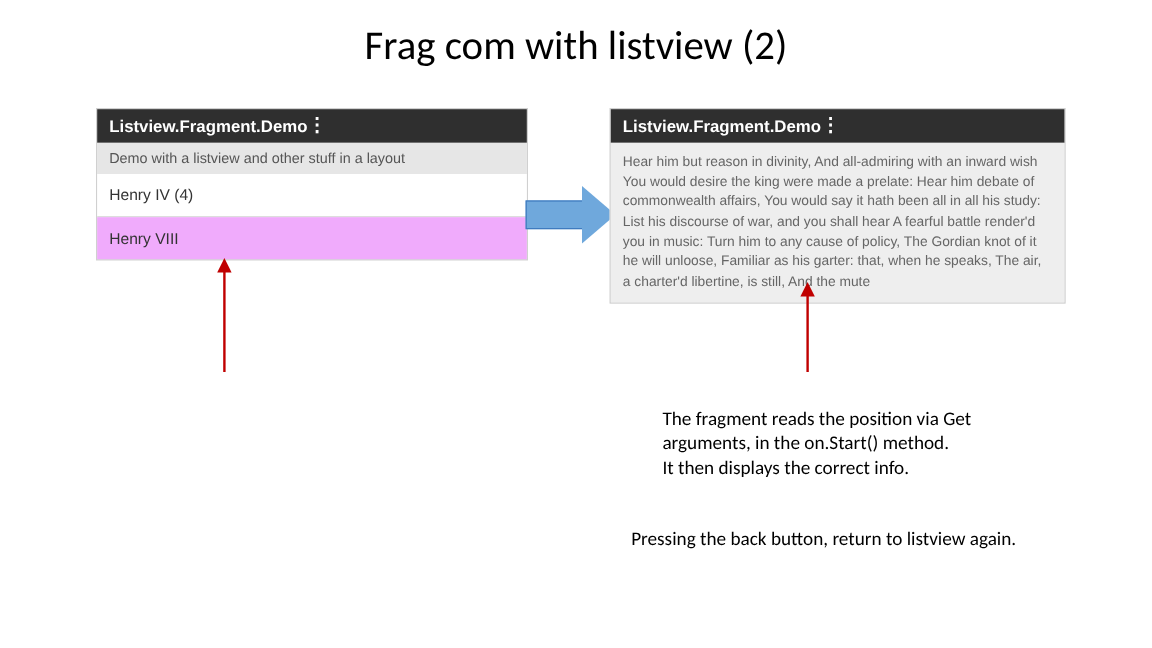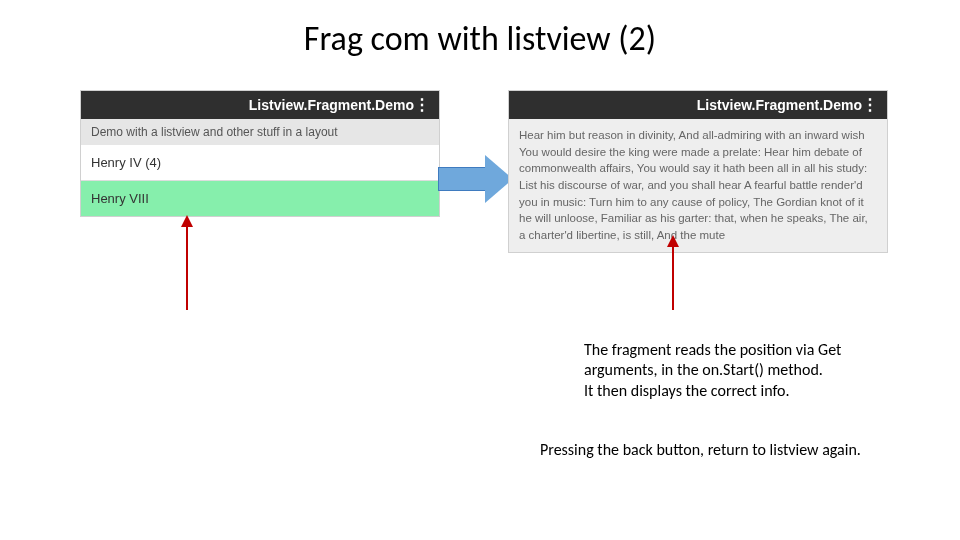--- a/index.html
+++ b/index.html
@@ -3,27 +3,27 @@
 <meta charset="utf-8">
 <style>
   * { box-sizing: border-box; margin: 0; padding: 0; }
   html, body { width: 960px; height: 540px; background: #fff; font-family: "Calibri", "Segoe UI", Arial, sans-serif; color: #000; }
   .slide { position: relative; width: 960px; height: 380px; }
 
   .title { position: absolute; left: 0; width: 960px; top: 18px; text-align: center; font-size: 34px; font-weight: 400; }
 
   
   .phone { position: absolute; background: #f0f0f0; border: 1px solid #d0d0d0; }
-  .phone .bar { background: #2f2f2f; color: #fff; display: flex; align-items: center; justify-content: flex-end; padding: 6px 10px; font-weight: 700; font-size: 14px; font-family: Arial, sans-serif; }
+  .phone .bar { background: #2f2f2f; color: #fff; display: flex; align-items: center; justify-content: flex-start; padding: 6px 10px; font-weight: 700; font-size: 14px; font-family: Arial, sans-serif; }
   .phone .dots { font-size: 16px; line-height: 10px; letter-spacing: -1px; }
 
   .phone-left { left: 80px; top: 90px; width: 360px; }
   .phone-left .subtitle { background: #e6e6e6; color: #555; font-size: 12px; padding: 6px 10px; font-family: Arial, sans-serif; }
   .phone-left .row { background: #fff; border-bottom: 1px solid #ddd; padding: 10px 10px; font-size: 13px; color: #333; font-family: Arial, sans-serif; }
-  .phone-left .row.last { border-bottom: none; background:#86efac; }
+  .phone-left .row.last { border-bottom: none; background:#f0abfc; }
 
   .phone-right { left: 508px; top: 90px; width: 380px; }
   .phone-right .body { background: #eeeeee; color: #666; font-size: 11.5px; line-height: 1.45; padding: 8px 10px; font-family: Arial, sans-serif; }
 
   
   .blockarrow { position: absolute; left: 438px; top: 155px; width: 80px; height: 48px; }
   .blockarrow .shaft { position: absolute; left: 0; top: 12px; width: 48px; height: 24px; background: #6fa8dc; border: 1px solid #3f7bbf; }
   .blockarrow .head { position: absolute; left: 47px; top: 0; width: 0; height: 0; border-top: 24px solid transparent; border-bottom: 24px solid transparent; border-left: 28px solid #6fa8dc; }
   .blockarrow .headborder { position: absolute; left: 46px; top: -1px; width: 0; height: 0; border-top: 25px solid transparent; border-bottom: 25px solid transparent; border-left: 29px solid #3f7bbf; z-index: -1; }
 
@@ -32,22 +32,22 @@
   .uparrow::before {
     content: ""; position: absolute; left: -5px; top: -10px;
     width: 0; height: 0; border-left: 6px solid transparent; border-right: 6px solid transparent; border-bottom: 12px solid #c00000;
   }
   .uparrow.a1 { left: 186px; top: 225px; height: 85px; }
   .uparrow.a2 { left: 672px; top: 245px; height: 65px; }
 
   
   .caption { position: absolute; font-size: 16px; line-height: 1.28; color: #000; }
   .cap-left { left: 122px; top: 320px; width: 300px; }
-  .cap-right-1 { left: 584px; top: 340px; width: 330px; }
-  .cap-right-2 { left: 540px; top: 440px; width: 330px; }
+  .cap-right-1 { left: 552px; top: 340px; width: 330px; }
+  .cap-right-2 { left: 526px; top: 440px; width: 330px; }
 </style>
 </head>
 <body>
 
 <div class="slide">
 
   <div class="title">Frag com with listview (2)</div>
 
   <div class="phone phone-left">
     <div class="bar">

